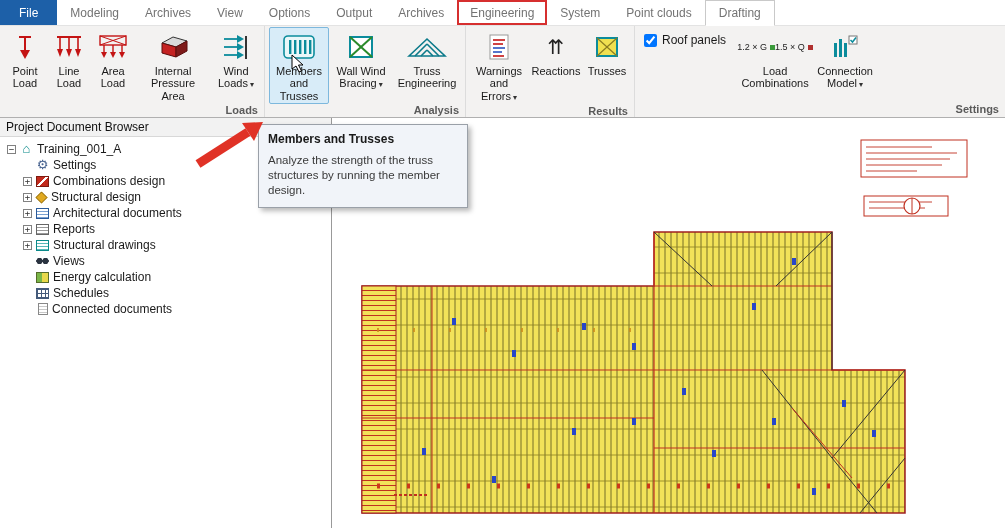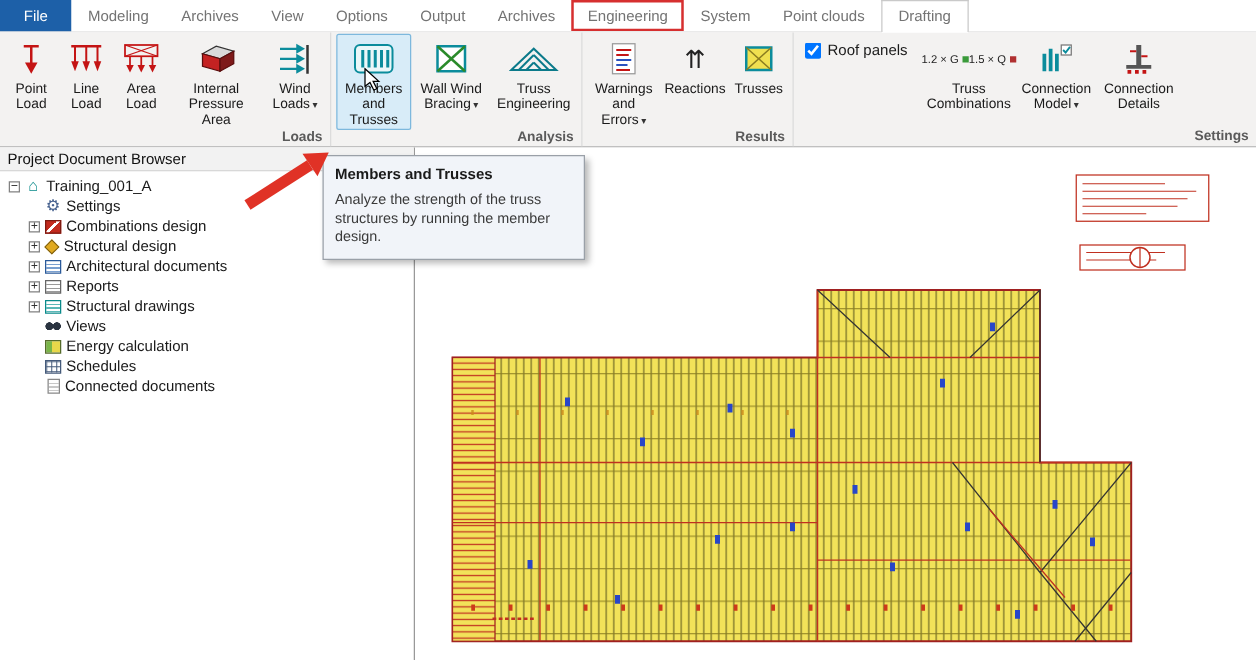--- a/index.html
+++ b/index.html
@@ -266,51 +266,35 @@
       <label class="roofpanel">
         <input type="checkbox" checked="" style="">
         <span>Roof panels</span>
       </label>
       <div class="rbtn" style="width:72px">
         <span class="ric lc">
           <span><span>1.2 × G</span><span class="lcsq g"></span></span>
             <br>
           <span><span>1.5 × Q</span><span class="lcsq r"></span></span>
         </span>
-        <span>Truss Combinations</span>
+        <span>Load Combinations</span>
       </div>
       <div class="rbtn" style="width:64px">
         <span class="ric">
           <svg width="28" height="28">
               <g fill="#0b8c9c">
                 <rect x="3" y="10" width="3" height="14"></rect>
                 <rect x="8" y="6" width="3" height="18"></rect>
                 <rect x="13" y="10" width="3" height="14"></rect>
               </g>
               <rect x="18" y="3" width="8" height="8" fill="#fff" stroke="#777" stroke-width="1"></rect>
               <polyline points="19.5,7 21.5,9 25,4.5" fill="none" stroke="#0b8c9c" stroke-width="1.5"></polyline>
             </svg>
         </span>
         <span><span>Connection Model</span><span class="caret">▾</span></span>
-      </div>
-      <div class="rbtn" style="width:64px">
-        <span class="ric">
-          <svg width="30" height="28">
-              <rect x="13" y="3" width="4" height="16" fill="#555"></rect>
-              <rect x="5" y="19" width="20" height="3" fill="#555"></rect>
-              <g fill="#c41414">
-                <rect x="6" y="23" width="3" height="3"></rect>
-                <rect x="12" y="23" width="3" height="3"></rect>
-                <rect x="18" y="23" width="3" height="3"></rect>
-              </g>
-              <line x1="8" y1="8" x2="13" y2="8" stroke="#c41414" stroke-width="1.5"></line>
-              <line x1="17" y1="12" x2="22" y2="12" stroke="#c41414" stroke-width="1.5"></line>
-            </svg>
-        </span>
-        <span>Connection Details</span>
       </div>
     </div>
     <div class="rlabel">Settings</div>
   </div>
 </div>
 
 <div class="main">
 
   <div class="sidebar">
     <div class="sheader">Project Document Browser</div>

